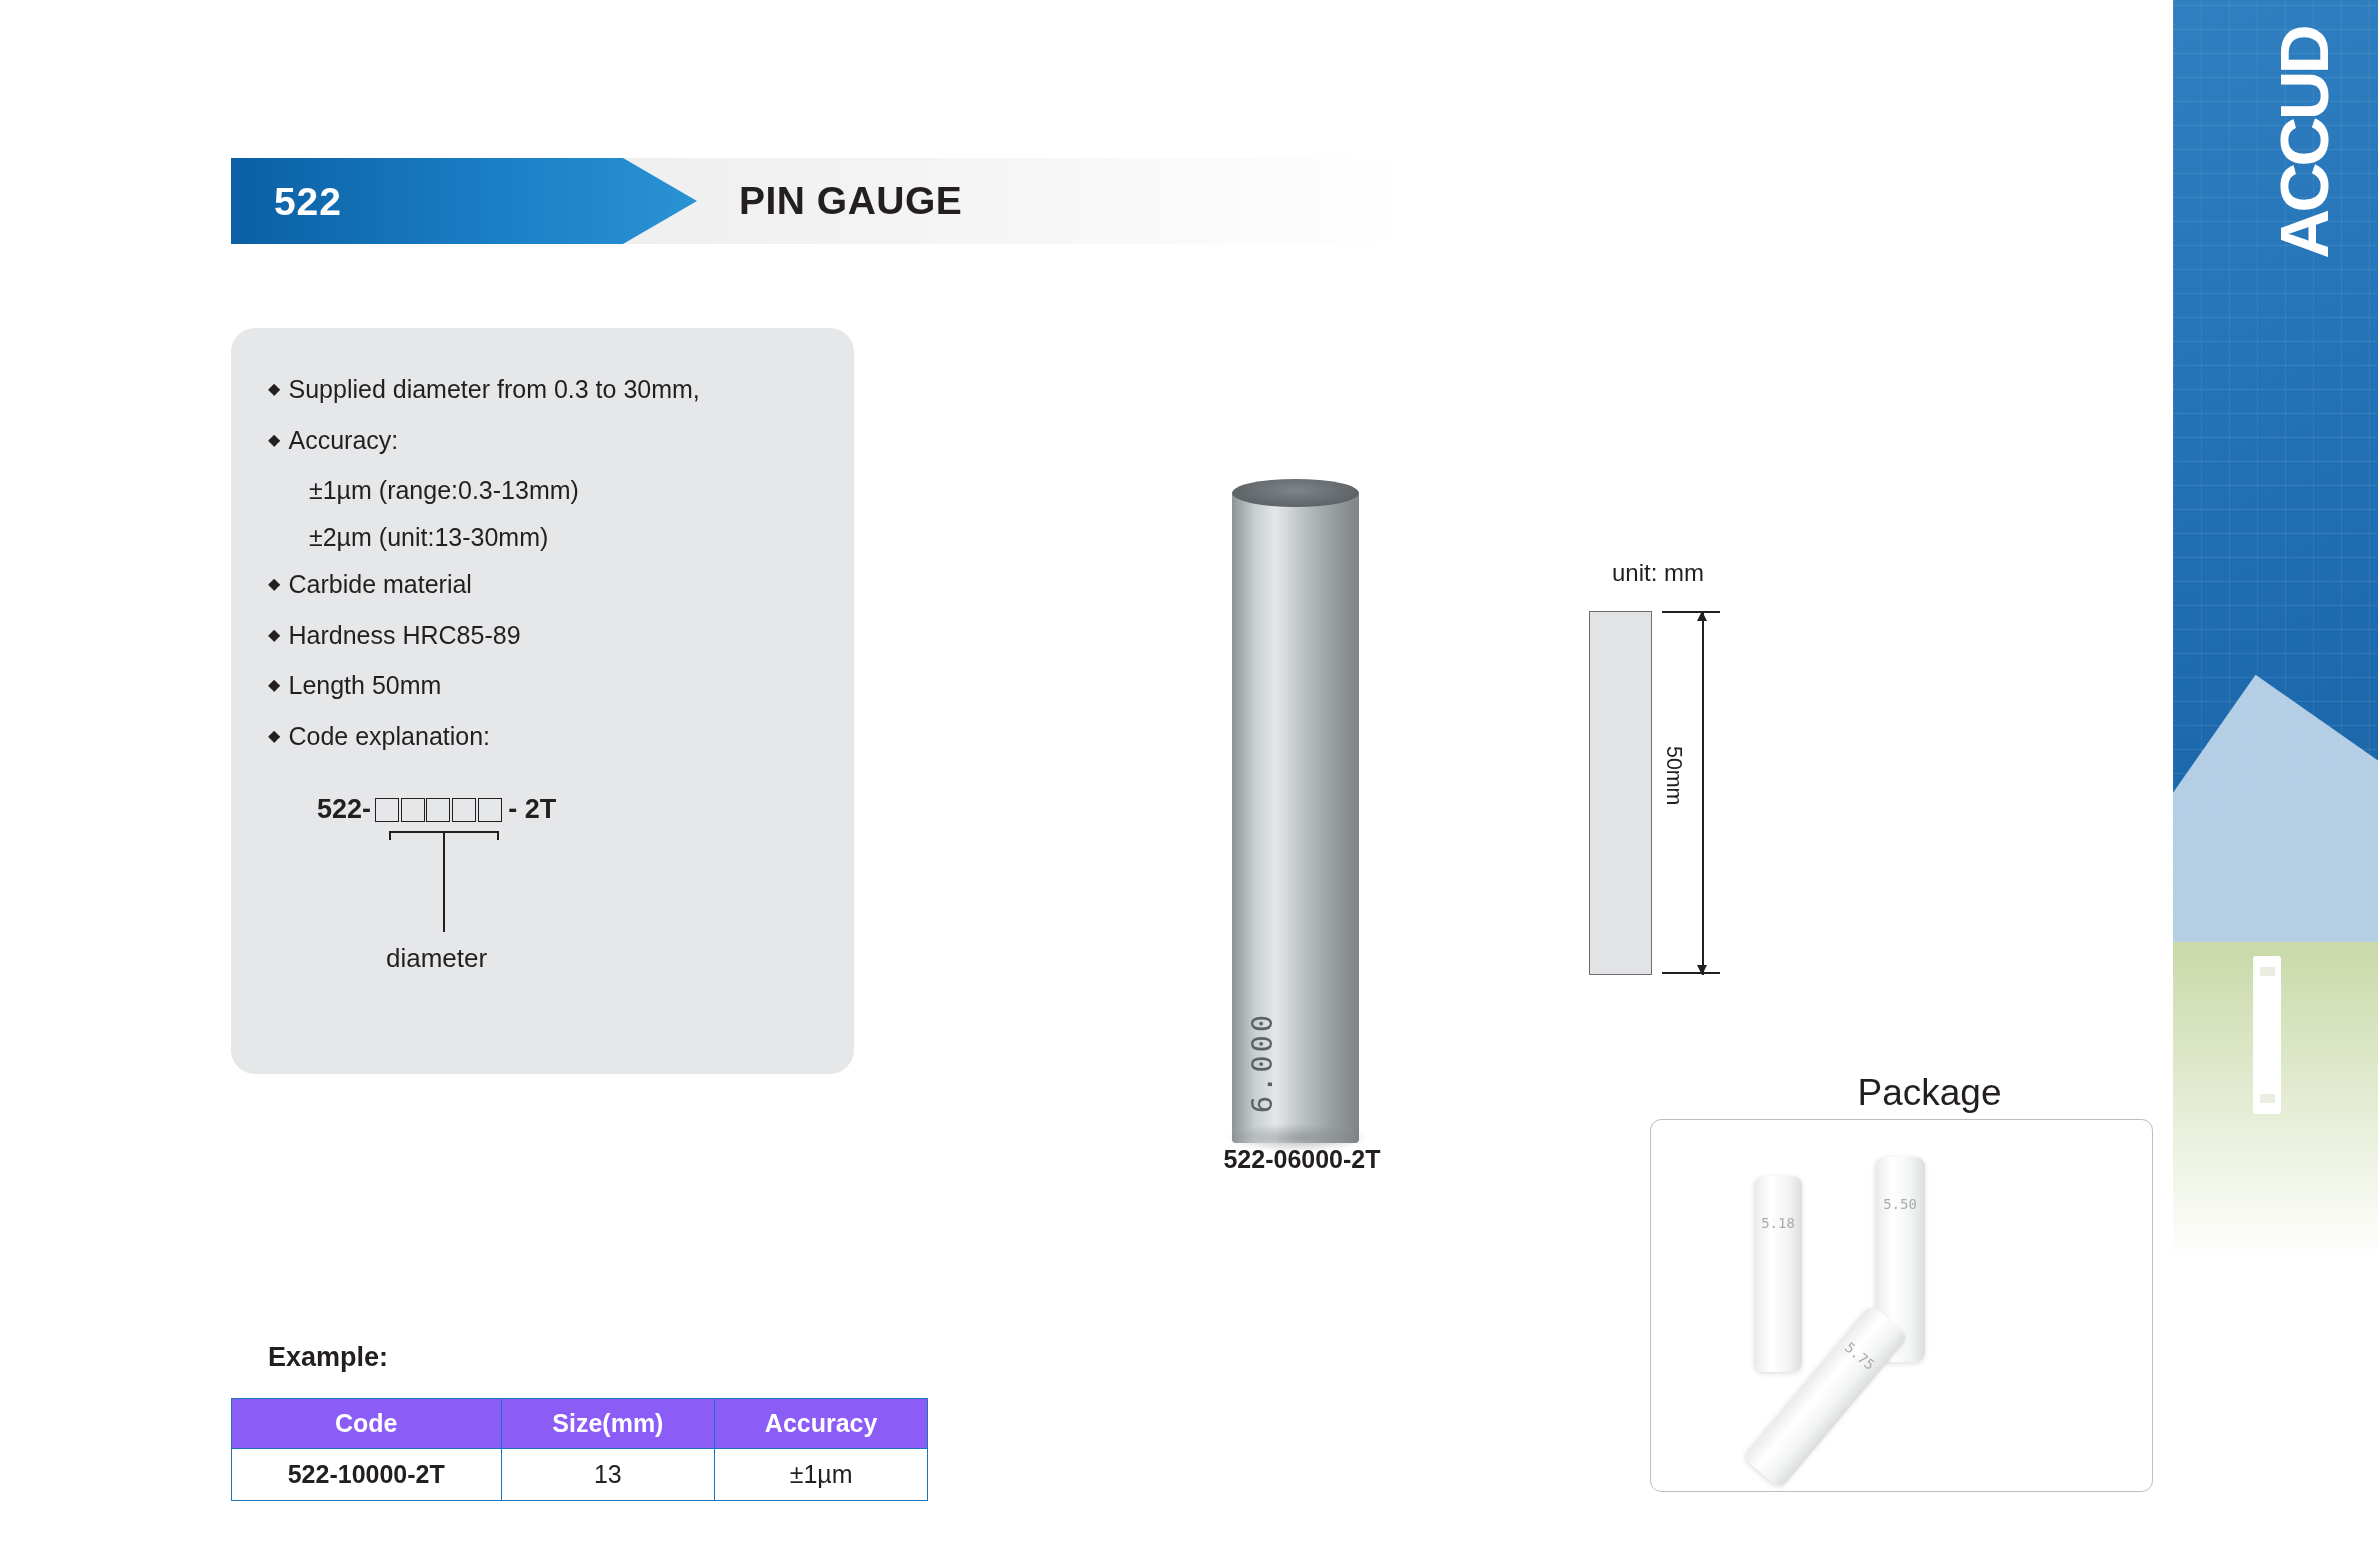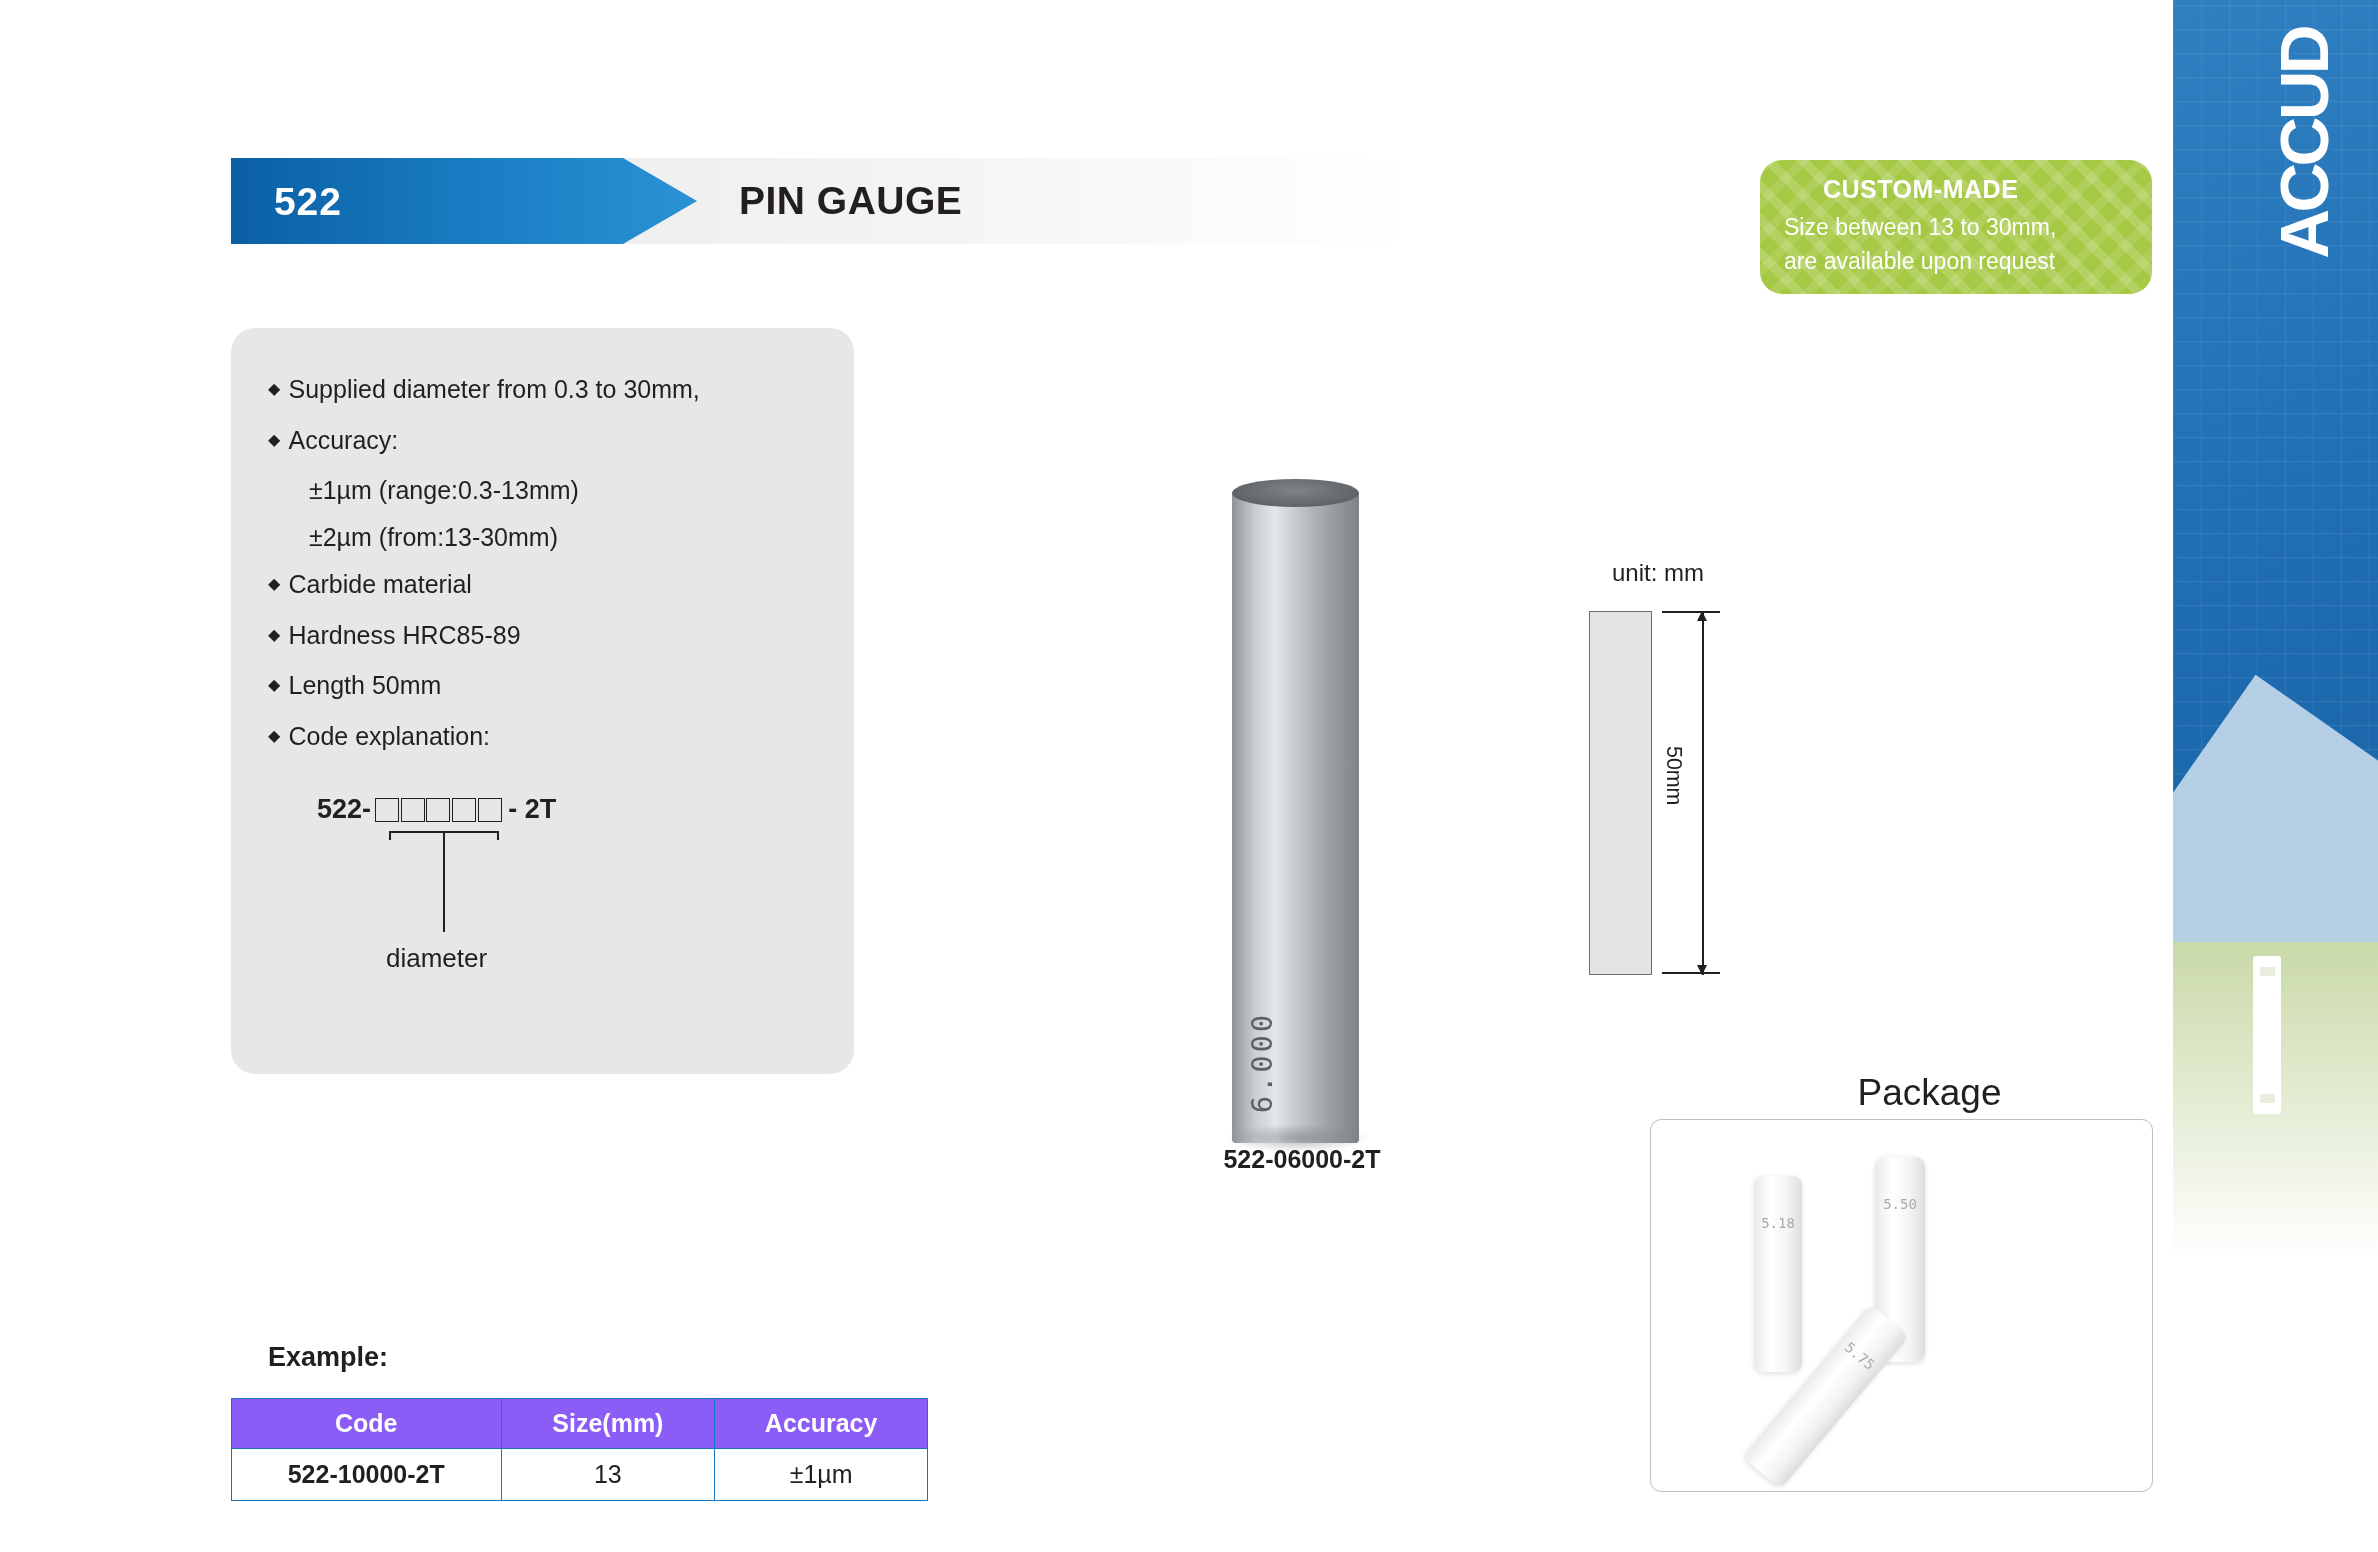--- a/index.html
+++ b/index.html
@@ -337,39 +337,33 @@
     <div class="pin-white"></div>
   </div>
 
   <div class="header">
     <div class="bar-bg"></div>
     <div class="code-tab"></div>
     <div class="code-text">522</div>
     <div class="title-text">PIN GAUGE</div>
   </div>
 
-  <div class="custom-badge">
-    <div class="pattern"></div>
-    <div class="cm-title">CUSTOM-MADE</div>
-    <div class="cm-l1">Size between 13 to 30mm,</div>
-    <div class="cm-l2">are available upon request</div>
-  </div>
 
   <div class="spec-box">
     <div class="spec-list">
       <div class="spec-item">
         <span class="dmd">◆</span>
         <span class="txt">Supplied diameter from 0.3 to 30mm,</span>
       </div>
       <div class="spec-item">
         <span class="dmd">◆</span>
         <span class="txt">Accuracy:</span>
       </div>
       <div class="spec-sub">±1µm (range:0.3-13mm)</div>
-      <div class="spec-sub">±2µm (from:13-30mm)</div>
+      <div class="spec-sub">±2µm (unit:13-30mm)</div>
       <div class="spec-item">
         <span class="dmd">◆</span>
         <span class="txt">Carbide material</span>
       </div>
       <div class="spec-item">
         <span class="dmd">◆</span>
         <span class="txt">Hardness HRC85-89</span>
       </div>
       <div class="spec-item">
         <span class="dmd">◆</span>

